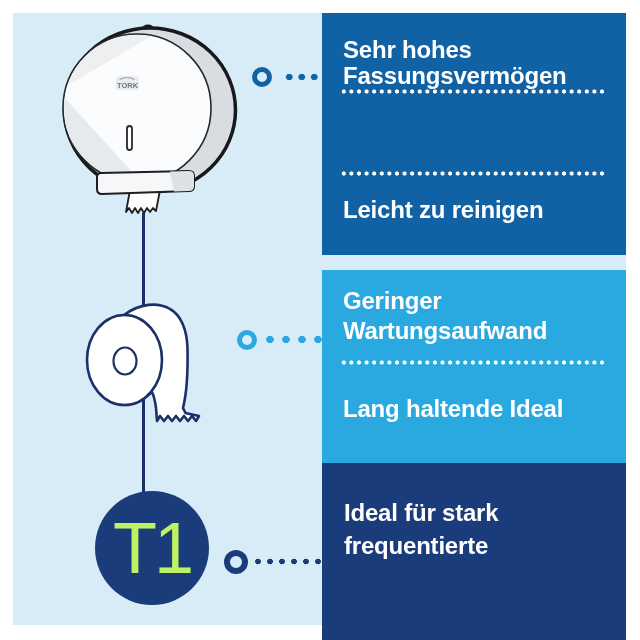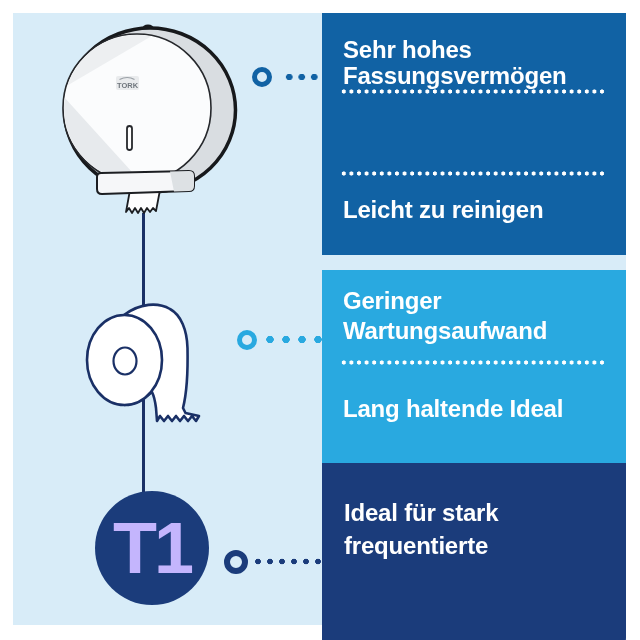--- a/index.html
+++ b/index.html
@@ -31,22 +31,22 @@
             background-image:radial-gradient(circle,#1162a4 3px,rgba(17,98,164,0) 3.5px);
             background-size:12.5px 8px;}
   #dots-middle{left:262px;top:335px;width:64px;height:9px;
             background-image:radial-gradient(circle,#29a9e0 3.5px,rgba(41,169,224,0) 4px);
             background-size:16px 9px;}
   #dots-bottom{left:252px;top:558px;width:72px;height:7px;
             background-image:radial-gradient(circle,#1b3c7b 2.6px,rgba(27,60,123,0) 3.1px);
             background-size:12px 7px;}
 
   #badge-t1{position:absolute;left:95px;top:491px;width:114px;height:114px;border-radius:50%;
-            background:#1b3c7b;color:#c4b5fd;display:flex;align-items:center;justify-content:center;
-            font-weight:bold;font-size:72px;letter-spacing:-3px;}
+            background:#1b3c7b;color:#bef264;display:flex;align-items:center;justify-content:center;
+            font-weight:normal;font-size:72px;letter-spacing:-3px;}
 </style>
 </head>
 <body>
 
 <div id="stage">
 
   <div id="canvas"></div>
 
   <svg id="art" viewBox="0 0 640 640" xmlns="http://www.w3.org/2000/svg">
 

